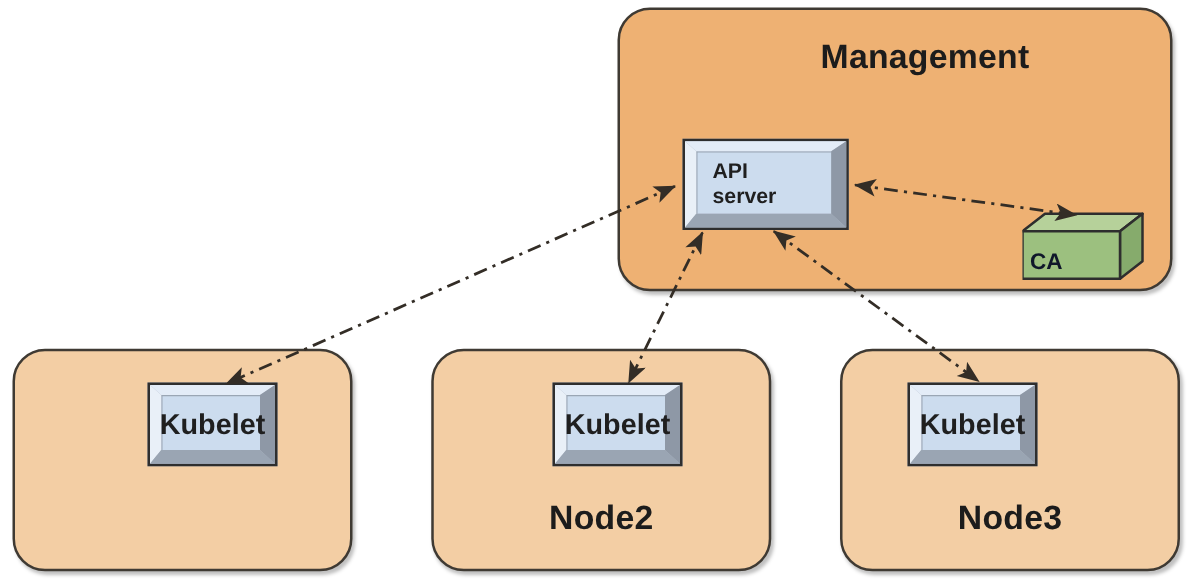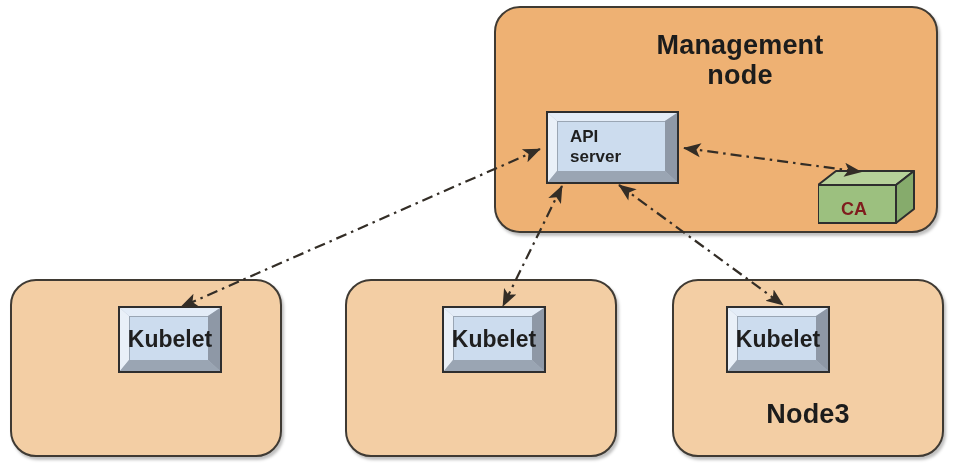--- a/index.html
+++ b/index.html
@@ -129,22 +129,22 @@
 
   
   .ca-box {
     position: absolute;
   }
   .ca-label {
     position: absolute;
     left: 6px;
     top: 30px;
     width: 60px;
-    text-align: center;
-    color: #7f1d1d;
+    text-align: left;
+    color: #0f172a;
     font-size: 18px;
     font-weight: bold;
     user-select: none;
     z-index: 4;
   }
 
   
   #connectors {
     position: absolute;
     left: 0;
@@ -163,21 +163,20 @@
   }
 </style>
 </head>
 <body>
 
 <div id="canvas">
 
   <div class="group-box mgmt" style="left:494px; top:6px; width:444px; height:227px;">
     <div class="group-label mgmt-label">
       <span>Management</span><br>
-      <span>node</span>
     </div>
 
     <div class="bevel-box" style="left:50px; top:103px; width:133px; height:73px;">
       <div class="bevel-inner"></div>
       <div class="facet facet-top"></div>
       <div class="facet facet-left"></div>
       <div class="facet facet-right"></div>
       <div class="facet facet-bottom"></div>
       <div class="bevel-label api">
         <span>API</span><br>
@@ -211,20 +210,21 @@
 
   <div class="group-box node" style="left:345px; top:279px; width:272px; height:178px;">
     <div class="bevel-box" style="left:95px; top:25px; width:104px; height:67px;">
       <div class="bevel-inner"></div>
       <div class="facet facet-top"></div>
       <div class="facet facet-left"></div>
       <div class="facet facet-right"></div>
       <div class="facet facet-bottom"></div>
       <div class="bevel-label kubelet">Kubelet</div>
     </div>
+    <div class="group-label node-label">Node2</div>
   </div>
 
   <div class="group-box node" style="left:672px; top:279px; width:272px; height:178px;">
     <div class="bevel-box" style="left:52px; top:25px; width:104px; height:67px;">
       <div class="bevel-inner"></div>
       <div class="facet facet-top"></div>
       <div class="facet facet-left"></div>
       <div class="facet facet-right"></div>
       <div class="facet facet-bottom"></div>
       <div class="bevel-label kubelet">Kubelet</div>

